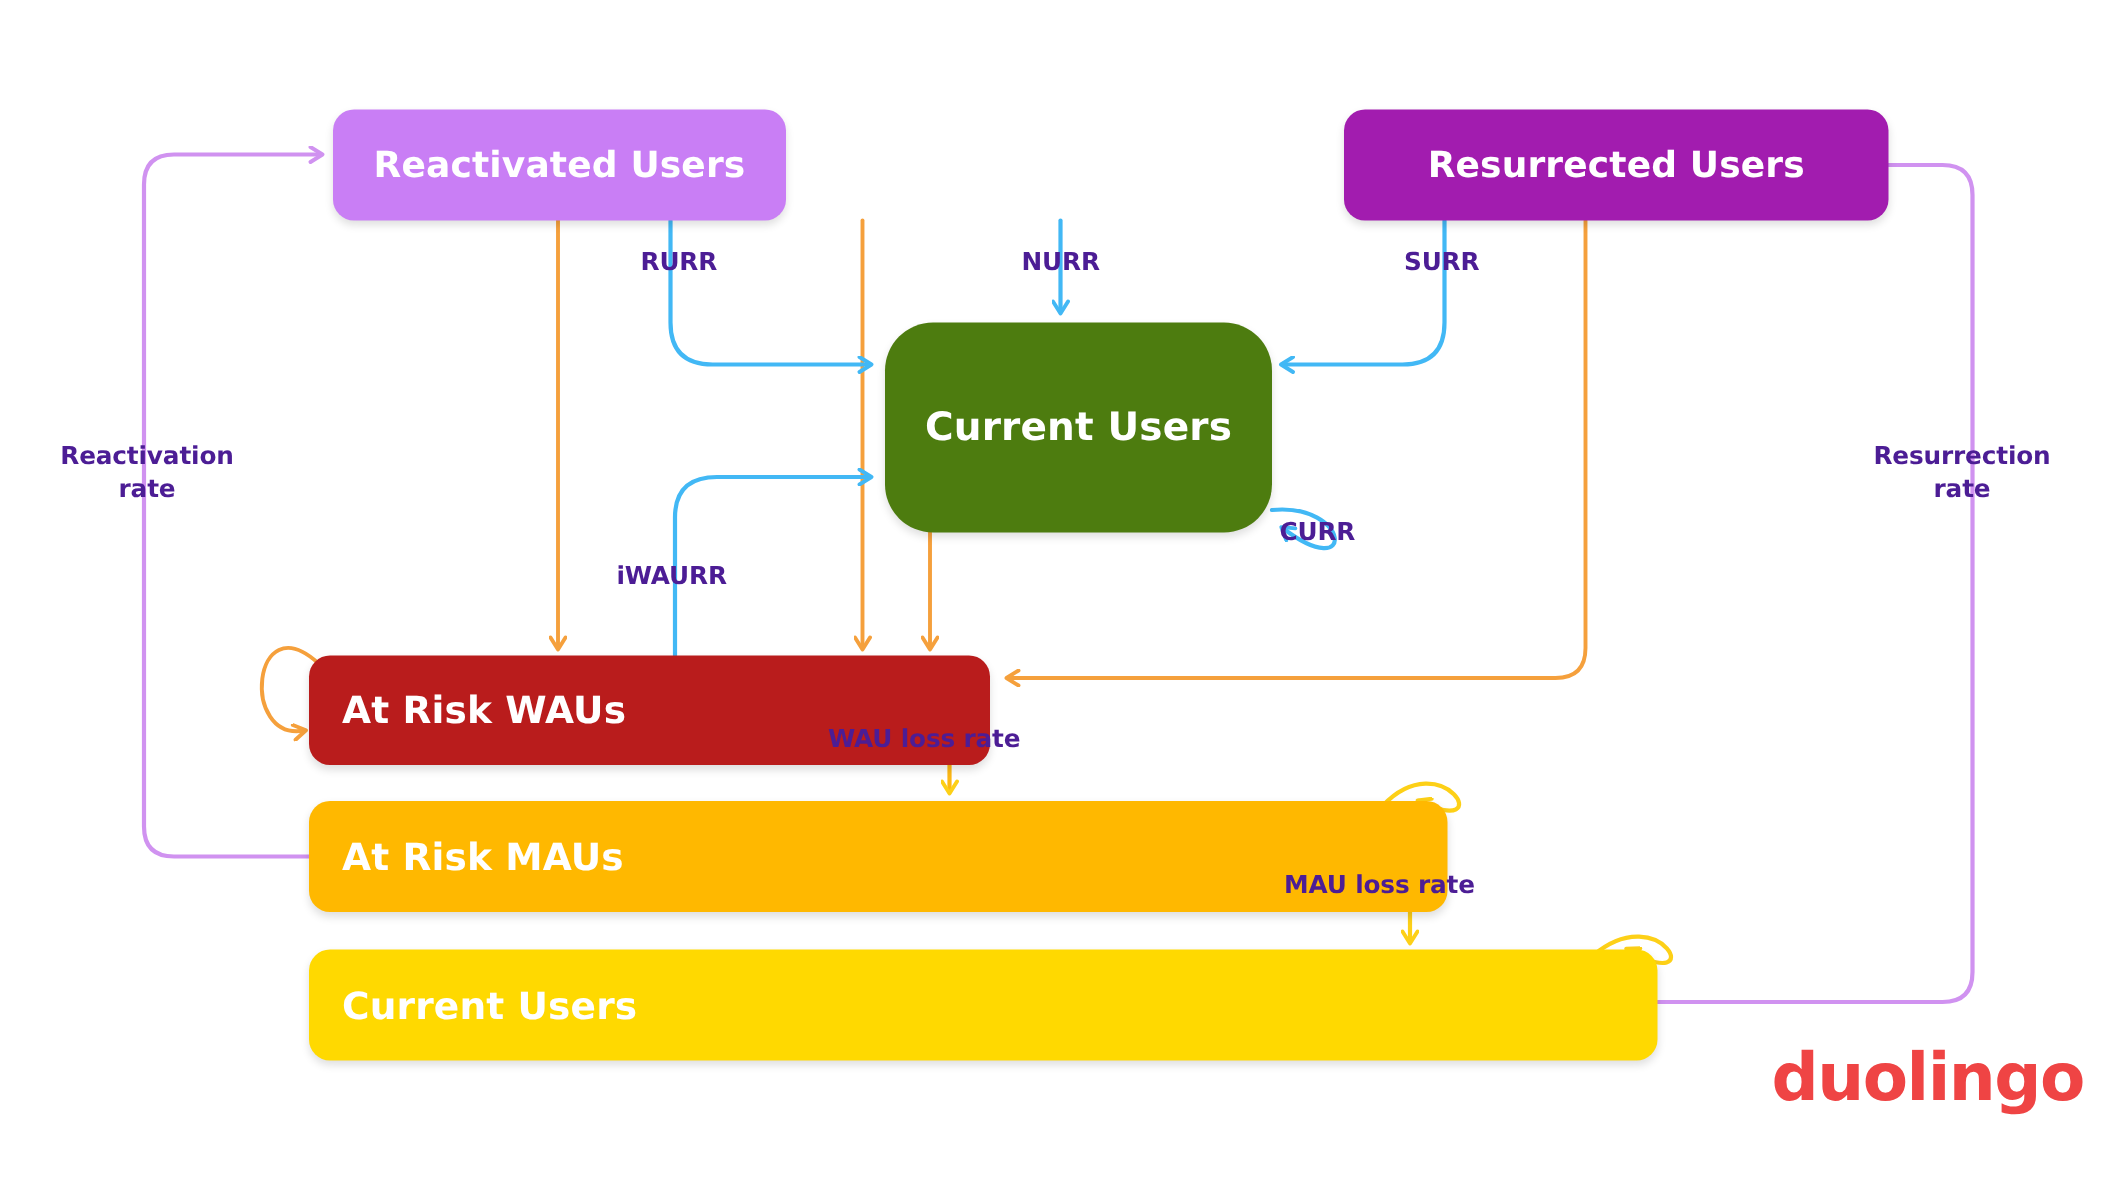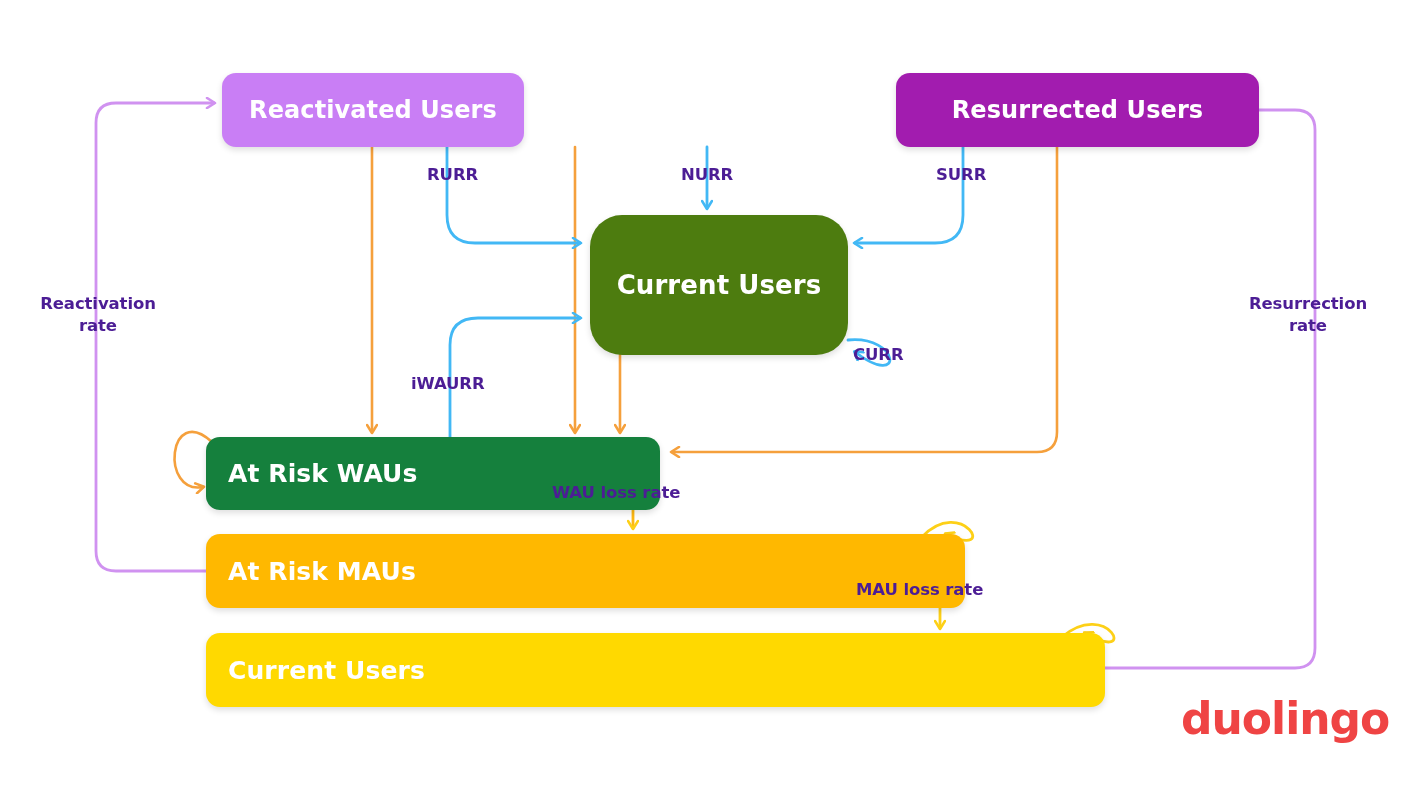--- a/index.html
+++ b/index.html
@@ -82,21 +82,21 @@
 
 
   <div class="node topbox" style="left:896px;top:73px;width:363px;height:74px;background:#a21caf;">
     <span class="lbl">Resurrected Users</span>
   </div>
 
   <div class="node center" style="left:590px;top:215px;width:258px;height:140px;background:#4d7c0f;border-radius:32px;">
     <span class="lbl" style="font-size:26px;">Current Users</span>
   </div>
 
-  <div class="node bigbox" style="left:206px;top:437px;width:454px;height:73px;background:#15803d;">
+  <div class="node bigbox" style="left:206px;top:437px;width:454px;height:73px;background:#b91c1c;">
     <span class="lbl">At Risk WAUs</span>
   </div>
 
   <div class="node bigbox" style="left:206px;top:534px;width:759px;height:74px;background:#ffb800;">
     <span class="lbl">At Risk MAUs</span>
   </div>
 
   <div class="node bigbox" style="left:206px;top:633px;width:899px;height:74px;background:#ffd900;">
     <span class="lbl">Current Users</span>
   </div>

